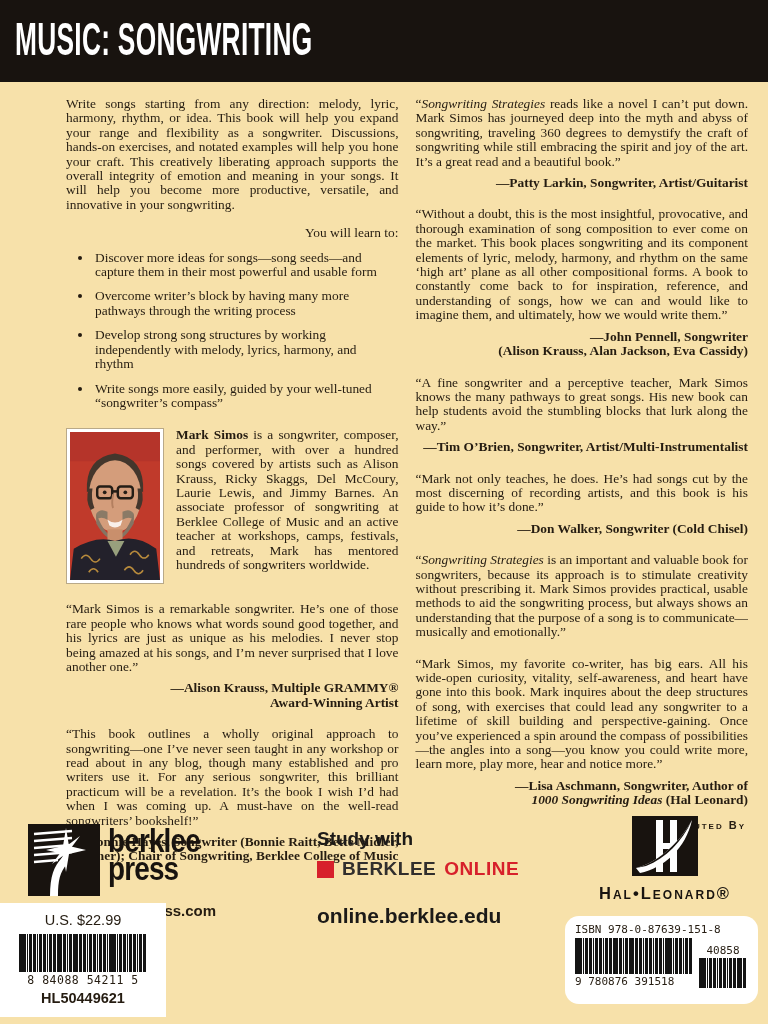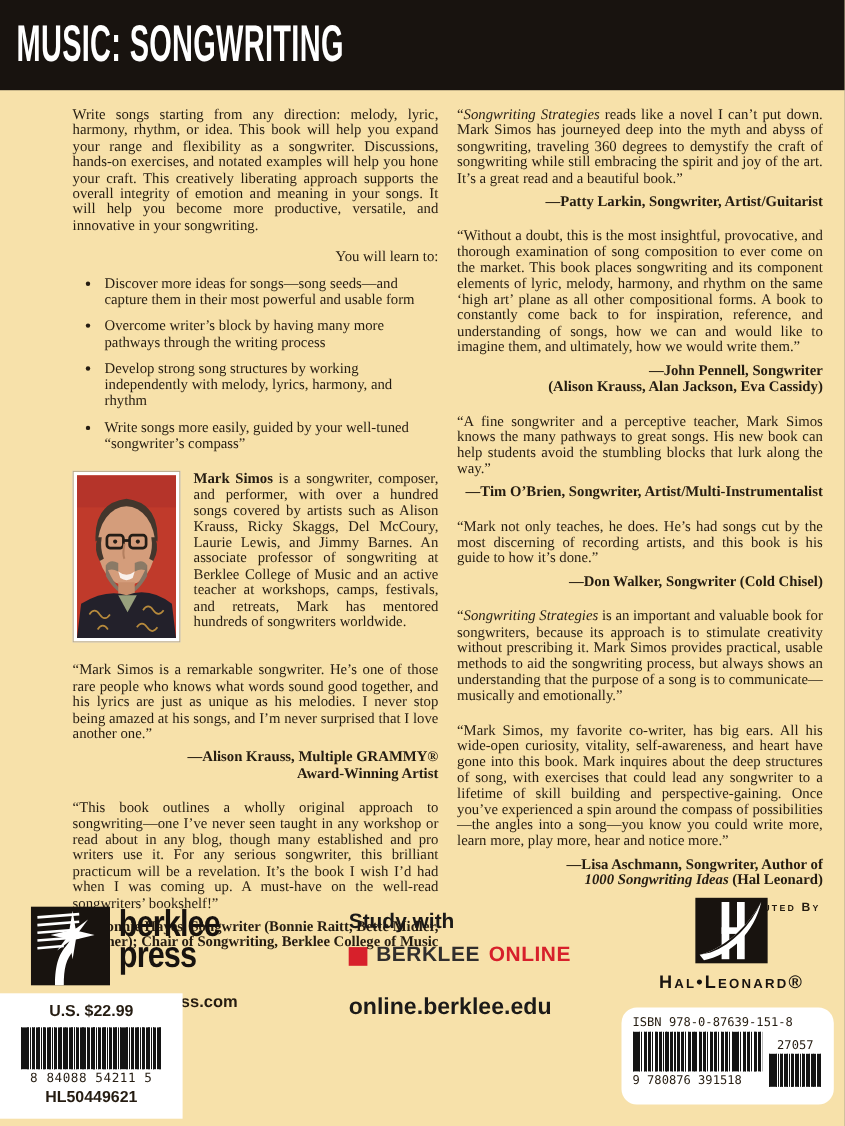--- a/index.html
+++ b/index.html
@@ -79,21 +79,21 @@
   .bars{
     background:
       repeating-linear-gradient(90deg,#141414 0 1px,transparent 1px 2px),
       repeating-linear-gradient(90deg,#141414 0 2px,transparent 2px 5px),
       repeating-linear-gradient(90deg,transparent 0 3px,#141414 3px 4px,transparent 4px 9px);
   }
   .price-box{
     position:absolute;left:0;top:903px;width:166px;height:114px;background:#fff;
     text-align:center;padding-top:9px;box-sizing:border-box;
   }
-  .price{font-family:"Liberation Sans", sans-serif;font-weight:700;font-size:14.5px;}
+  .price{font-family:"Liberation Sans", sans-serif;font-weight:400;font-size:14.5px;}
   .upc{width:128px;height:38px;margin:6px auto 0;}
   .upc-digits{font-family:"DejaVu Sans Mono", monospace;font-size:11.5px;margin-top:1px;letter-spacing:0.5px;}
   .catalog{font-family:"Liberation Sans", sans-serif;font-weight:700;font-size:14.5px;margin-top:3px;}
   .isbn-box{
     position:absolute;left:565px;top:916px;width:193px;height:88px;background:#fff;
     box-sizing:border-box;padding:7px 6px 0 10px;border-radius:14px;
   }
   .isbn-line{font-family:"DejaVu Sans Mono", monospace;font-size:11px;white-space:nowrap;}
   .ean-row{display:flex;align-items:flex-end;gap:6px;margin-top:2px;}
   .ean-main{width:118px;}
@@ -256,19 +256,19 @@
   </div>
 
   <div class="isbn-box">
     <div class="isbn-line">ISBN 978-0-87639-151-8</div>
     <div class="ean-row">
       <div class="ean-main">
         <div class="ean bars"></div>
         <div class="ean-digits">9  780876  391518</div>
       </div>
       <div class="addon-wrap">
-        <div class="addon-digits">27057</div>
+        <div class="addon-digits">40858</div>
         <div class="addon bars"></div>
       </div>
     </div>
   </div>
 
 </div>
 
 </body></html>

